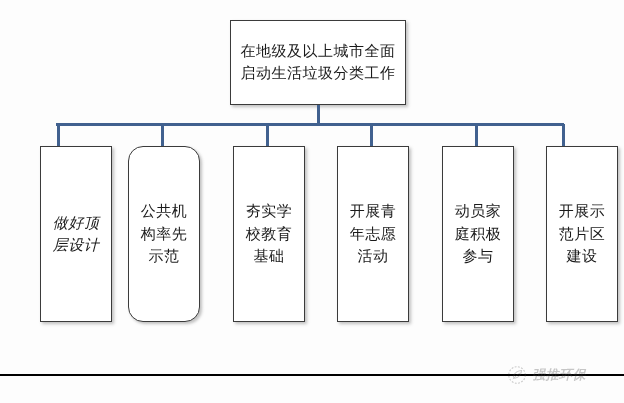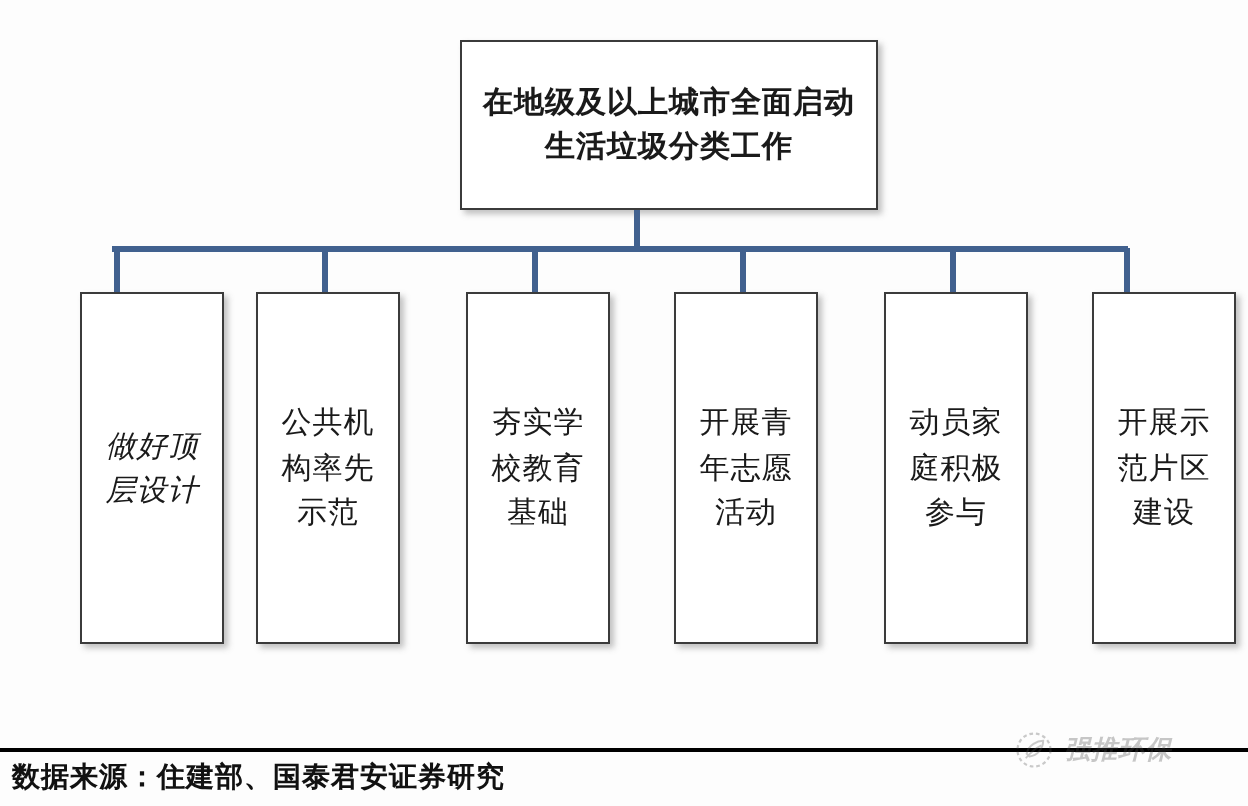--- a/index.html
+++ b/index.html
@@ -30,27 +30,26 @@
     align-items: center;
     justify-content: center;
     text-align: center;
     color: #1a1a1a;
     font-family: "DejaVu Serif", "Liberation Serif", serif;
   }
 
   .root-node {
     left: 230px;
     top: 20px;
-    width: 209px;
+    width: 176px;
     height: 85px;
     font-size: 15px;
     line-height: 1.45;
     letter-spacing: 0.5px;
     padding: 20px 8px;
-    font-weight: bold;
   }
 
   .leaf-node {
     top: 146px;
     width: 72px;
     height: 176px;
     font-size: 15px;
     line-height: 1.5;
     letter-spacing: 0.5px;
     padding: 4px 5px;
@@ -146,38 +145,37 @@
   <div class="conn conn-drop" style="left:57px;"></div>
   <div class="conn conn-drop" style="left:161px;"></div>
   <div class="conn conn-drop" style="left:266px;"></div>
   <div class="conn conn-drop" style="left:370px;"></div>
   <div class="conn conn-drop" style="left:475px;"></div>
   <div class="conn conn-drop" style="left:562px;"></div>
 
   <div class="node leaf-node" style="left:40px;font-style:italic;">
     <span class="leaf-text">做好顶层设计</span>
   </div>
-  <div class="node leaf-node" style="left:128px;">
+  <div class="node leaf-node" style="left:128px;border-radius:15px;">
     <span class="leaf-text">公共机构率先示范</span>
   </div>
   <div class="node leaf-node" style="left:233px;">
     <span class="leaf-text">夯实学校教育基础</span>
   </div>
   <div class="node leaf-node" style="left:442px;">
     <span class="leaf-text">动员家庭积极参与</span>
   </div>
   <div class="node leaf-node" style="left:337px;">
     <span class="leaf-text">开展青年志愿活动</span>
   </div>
   <div class="node leaf-node" style="left:546px;">
     <span class="leaf-text">开展示范片区建设</span>
   </div>
 
   <div class="footer-rule"></div>
-  <div class="footer-source">数据来源：住建部、国泰君安证券研究</div>
 
   <div class="watermark">
     <span class="watermark-logo">
       <svg viewBox="0 0 24 24" width="22" height="22" aria-hidden="true">
         <circle cx="12" cy="12" r="9" fill="none" stroke="#555" stroke-width="1.2" stroke-dasharray="2 1.6"></circle>
         <path d="M8 14 C9 9, 14 7, 17 7 C17 11, 14 15, 9.5 15.5 Z" fill="none" stroke="#555" stroke-width="1.1"></path>
         <path d="M7.5 16.5 C10 13.5, 13 11, 16 9.5" fill="none" stroke="#555" stroke-width="1"></path>
       </svg>
     </span>
     <span class="watermark-text">强推环保</span>

